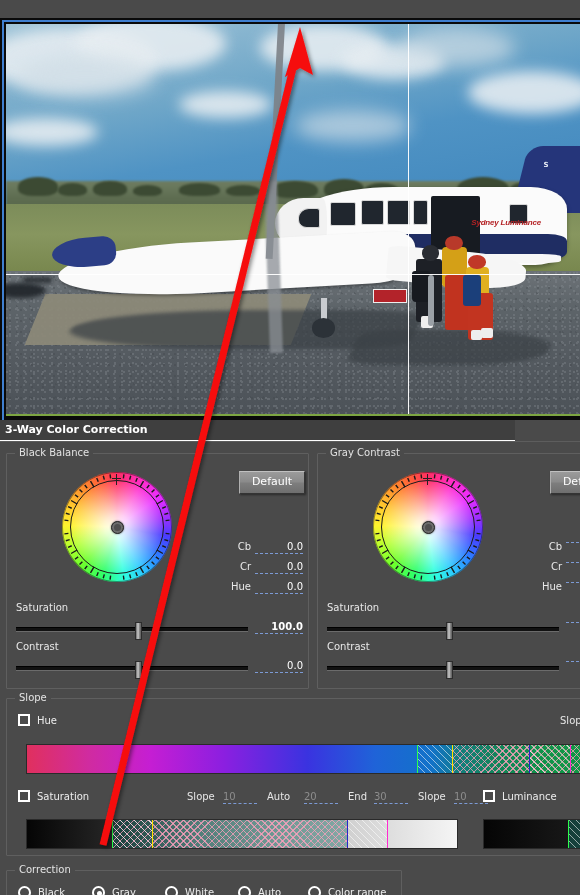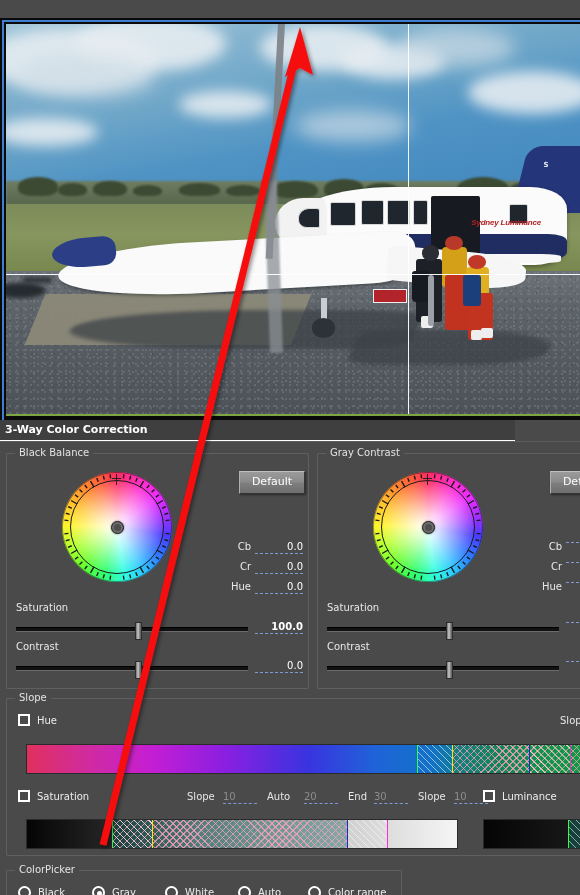--- a/index.html
+++ b/index.html
@@ -474,21 +474,21 @@
 
         <div class="bar" style="left:476px;top:120px;width:140px;">
           <div style="position:absolute;left:0;top:0;right:0;bottom:0;
                background:linear-gradient(90deg,#050505 0%,#171717 60%,#333 100%);"></div>
           <div class="hatch1" style="left:84px;width:56px;background-color:rgba(15,110,100,.45);"></div>
           <div class="mark" style="left:84px;background:#2bff4a;"></div>
         </div>
       </div>
 
       <div class="grp" style="left:6px;top:428px;width:396px;height:42px;">
-        <div class="grptitle">ColorPicker</div>
+        <div class="grptitle">Correction</div>
 
         <div class="rad" style="left:11px;top:15px;"></div>
         <div class="radlbl" style="left:31px;top:16px;">Black</div>
 
         <div class="rad" style="left:85px;top:15px;">
           <div class="raddot"></div>
         </div>
         <div class="radlbl" style="left:105px;top:16px;">Gray</div>
 
         <div class="rad" style="left:158px;top:15px;"></div>

